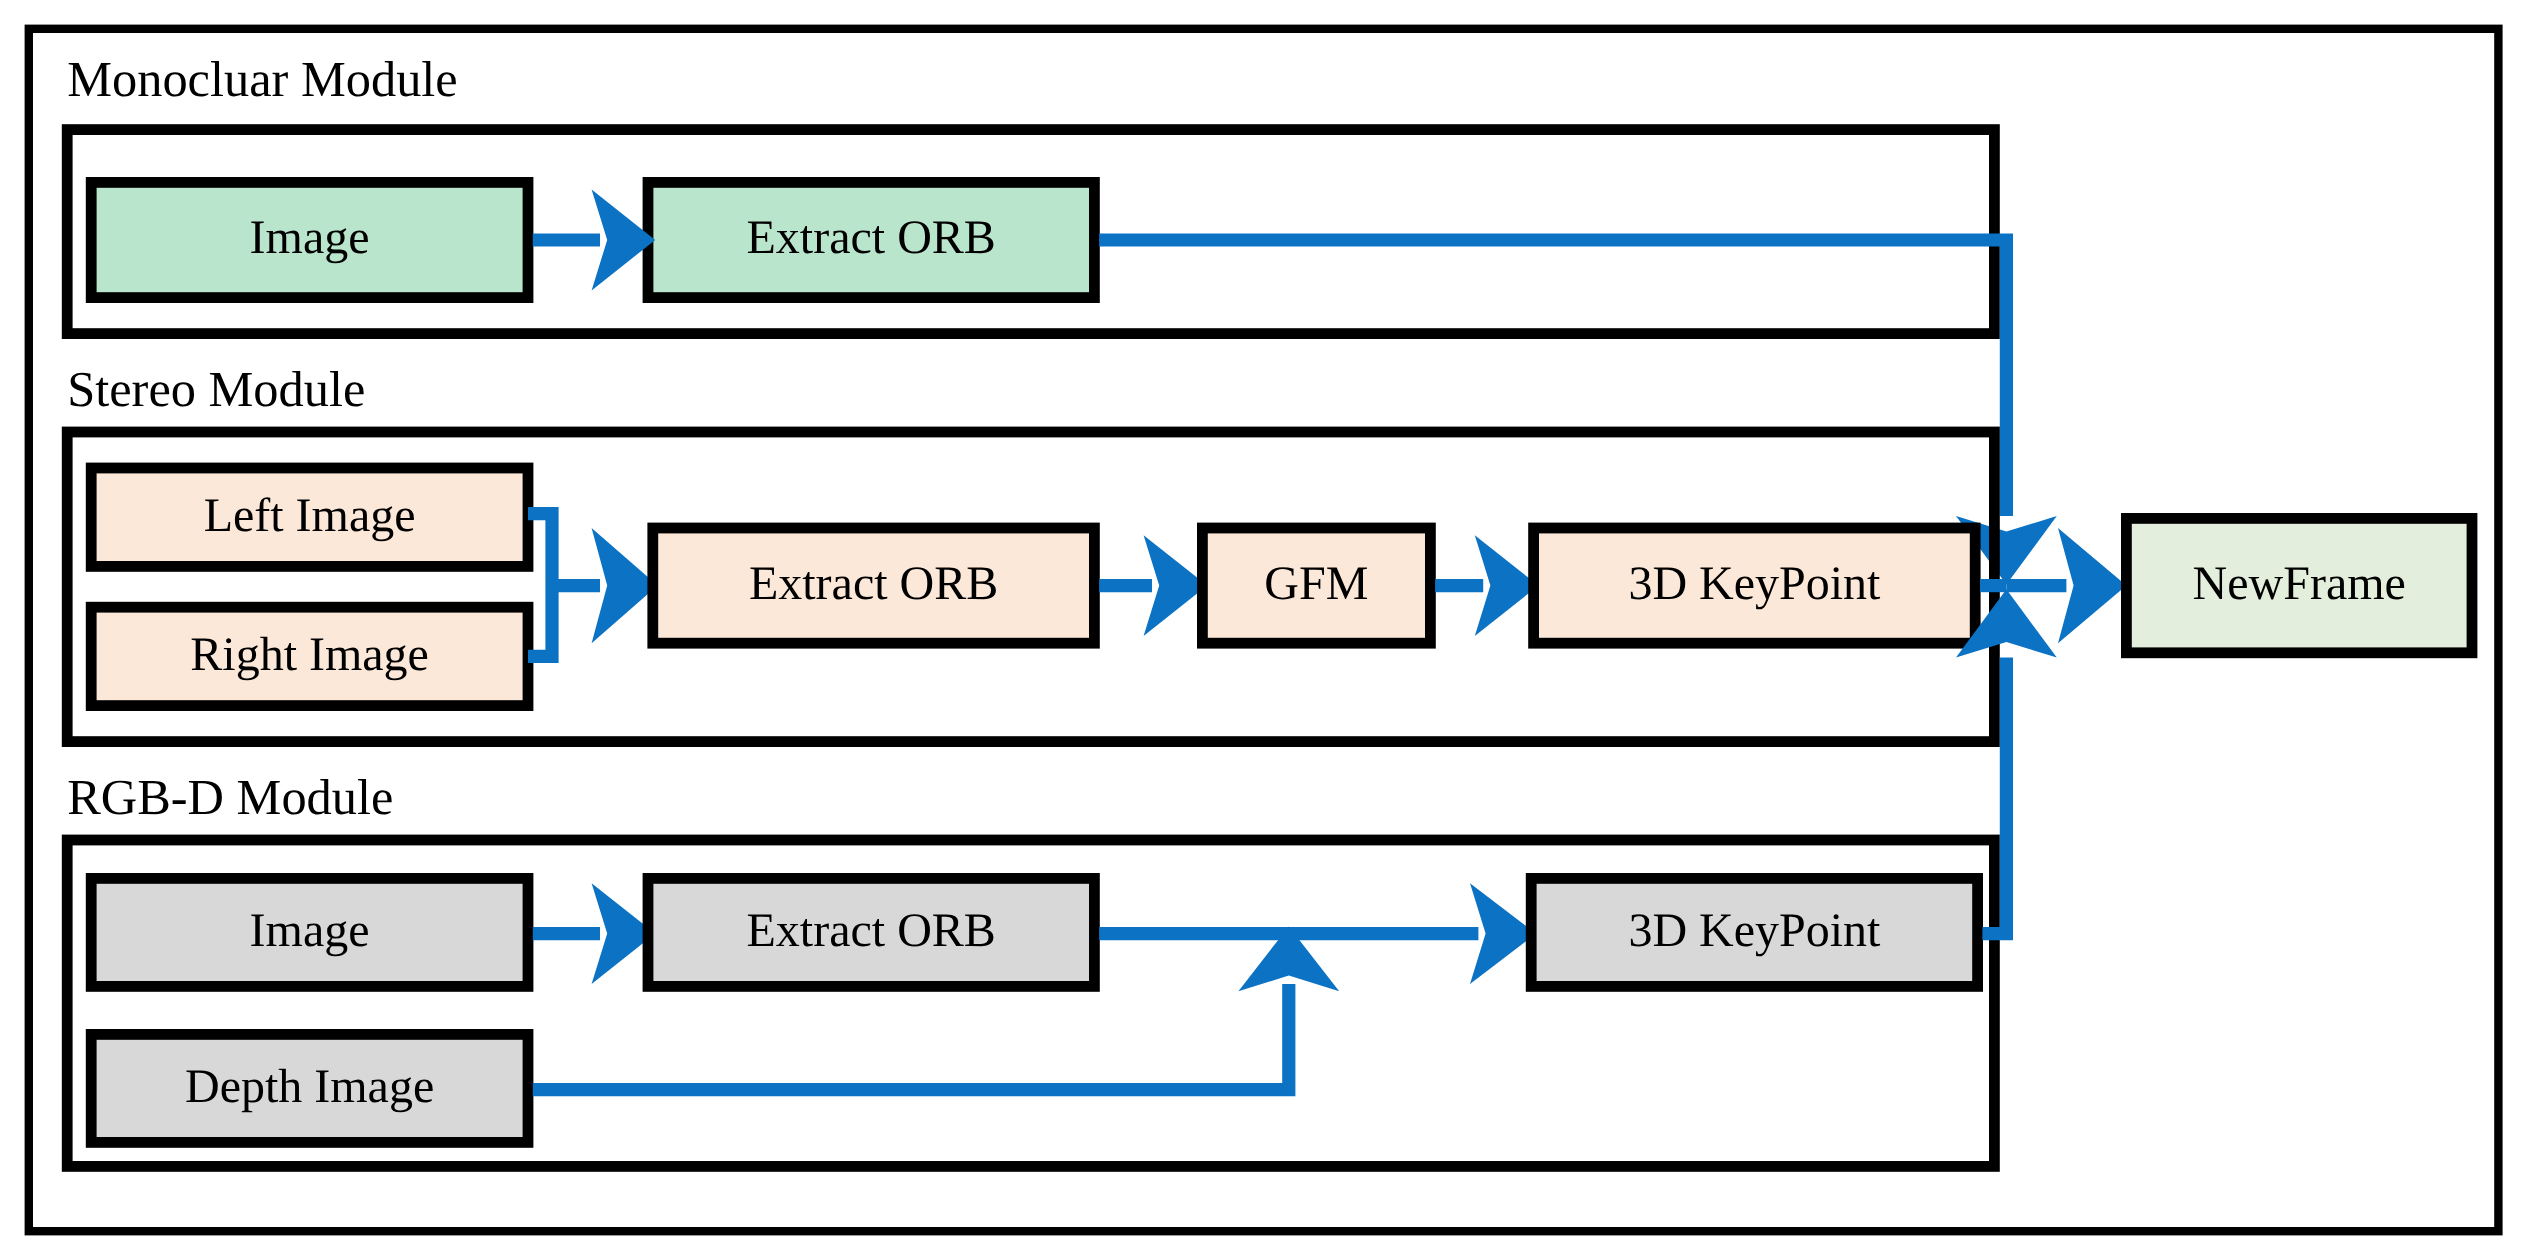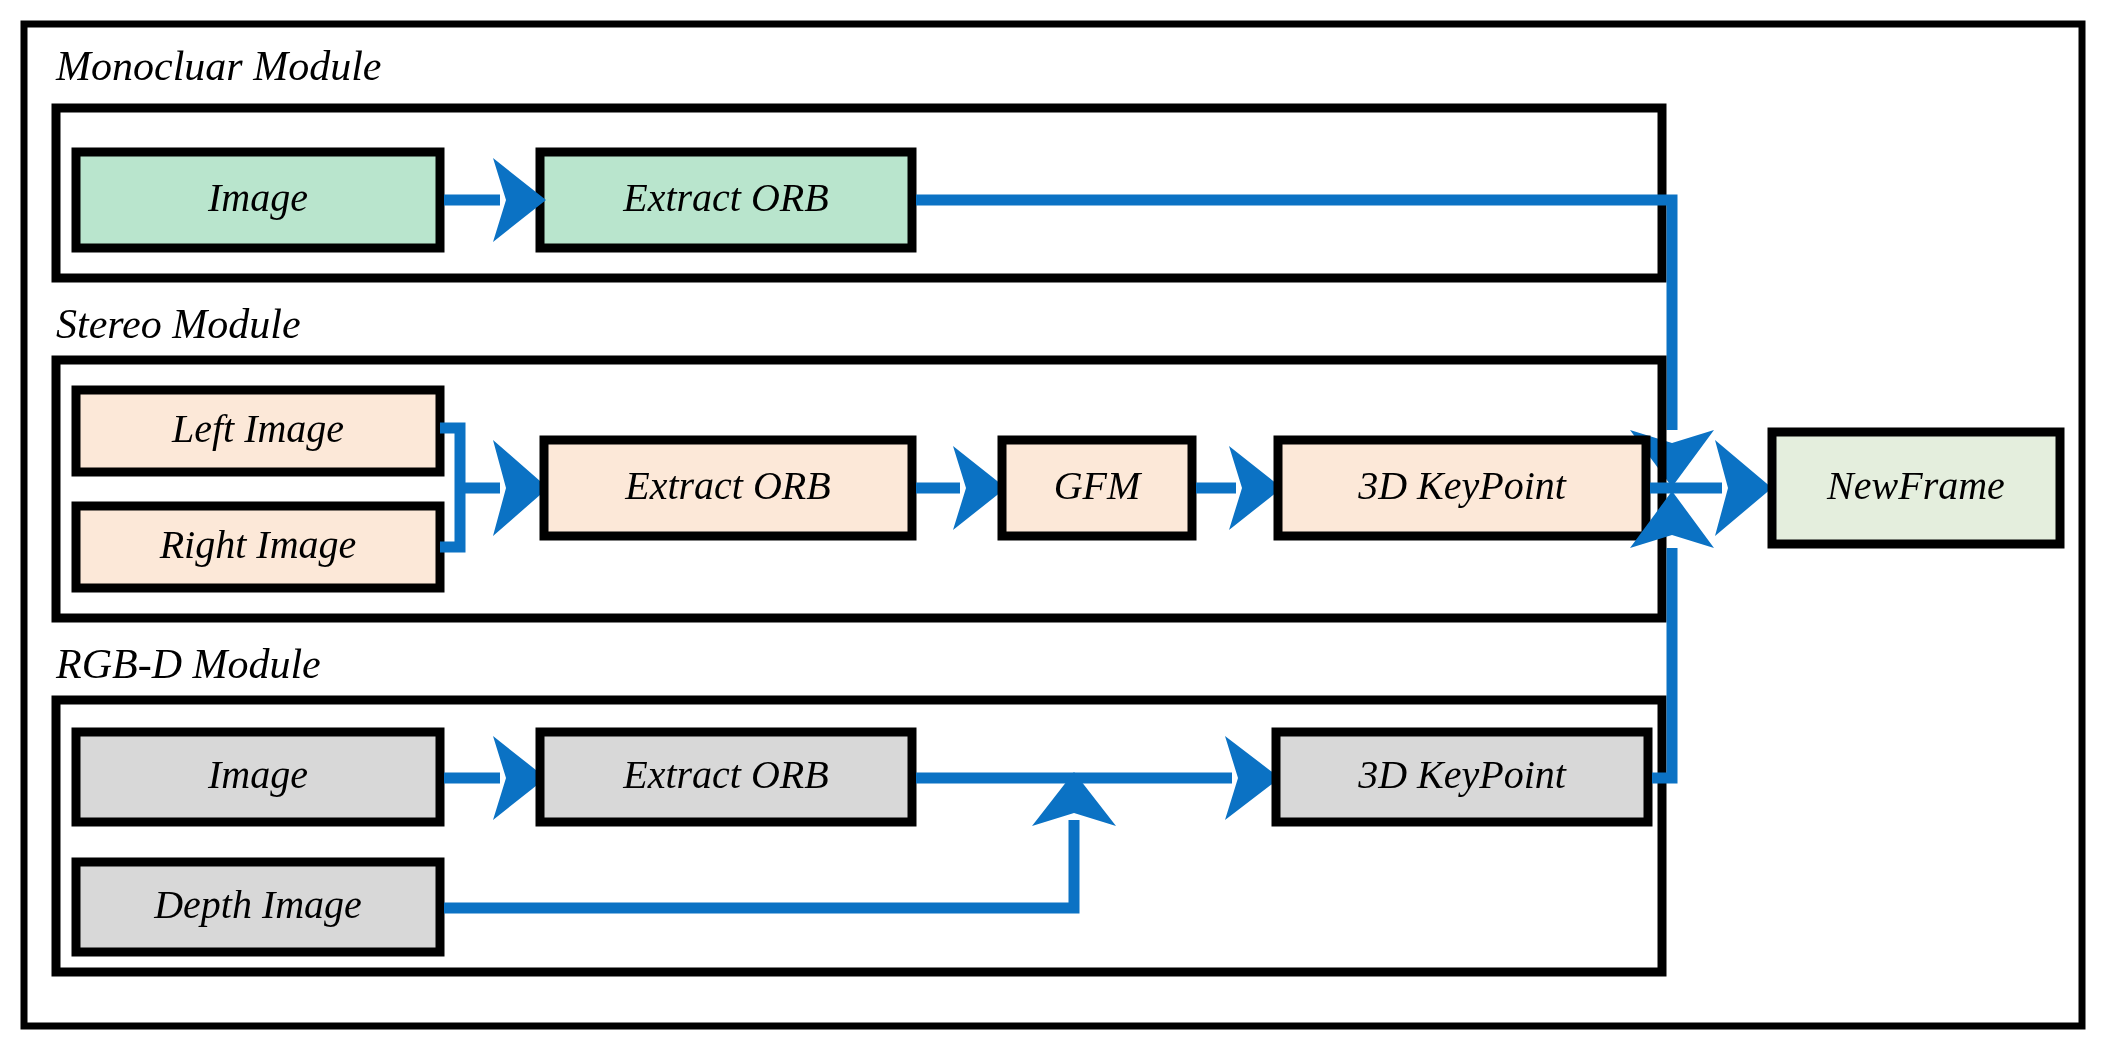--- a/index.html
+++ b/index.html
@@ -10,21 +10,20 @@
   body {
     width: 2106px;
     height: 1050px;
     font-family: "Liberation Serif", "DejaVu Serif", serif;
     overflow: hidden;
   }
   #diagram-root {
     position: relative;
     width: 1736px;
     height: 1050px;
-    font-style: italic;
   }
   svg#figure {
     display: block;
     width: 2106px;
     height: 1050px;
   }
   .node-label {
     font-family: "Liberation Serif", "DejaVu Serif", serif;
     font-size: 40px;
     fill: #000000;

